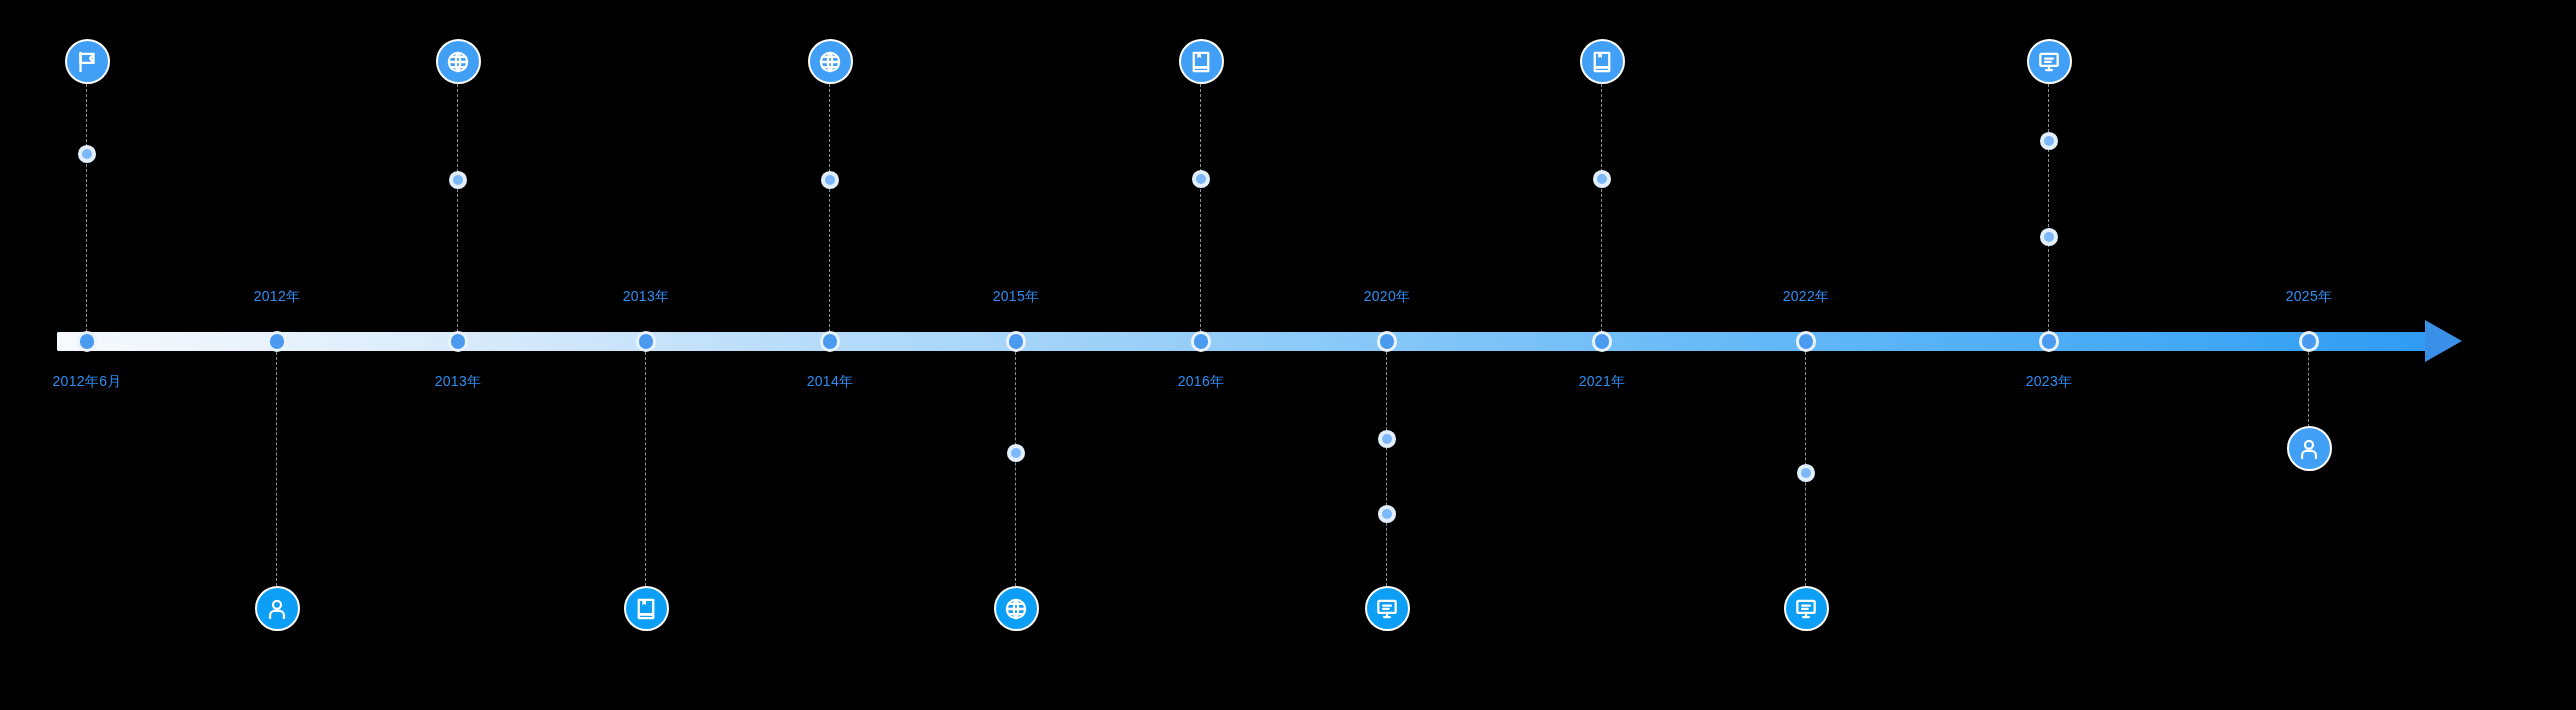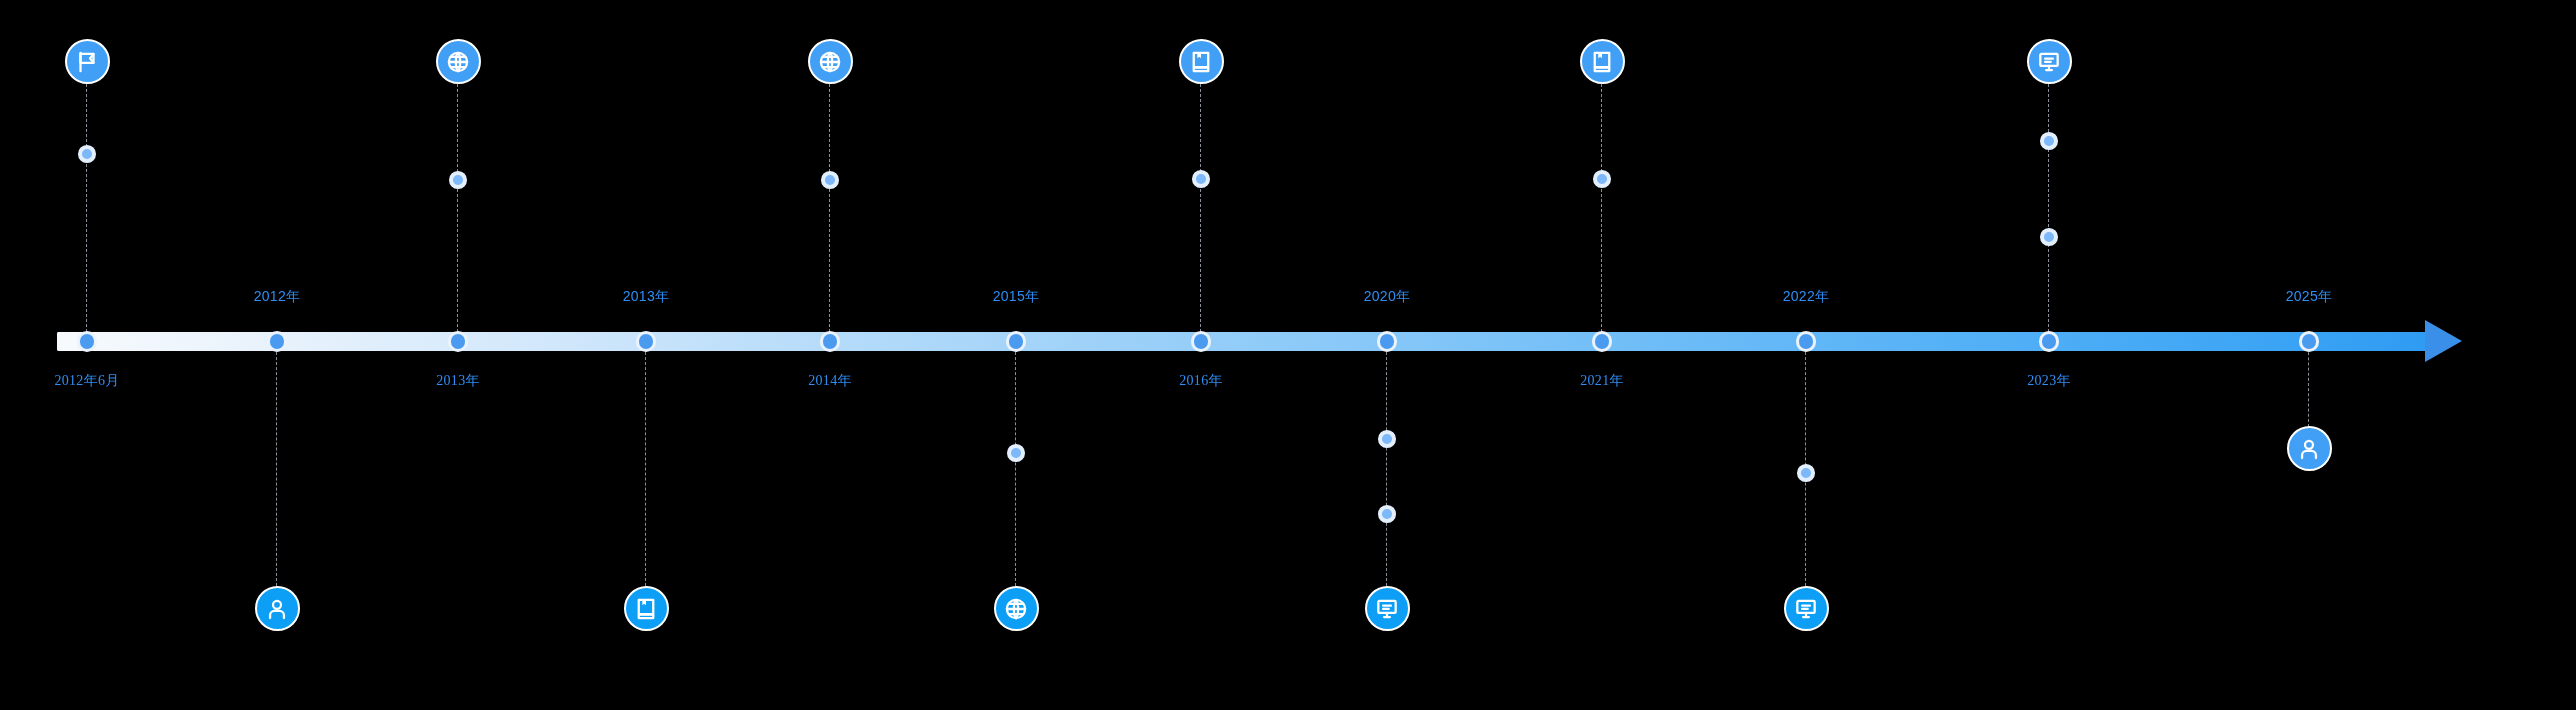--- a/index.html
+++ b/index.html
@@ -82,21 +82,21 @@
   .year-label {
     position: absolute;
     transform: translateX(-50%);
     color: #2f8ef4;
     font-size: 14px;
     line-height: 1;
     white-space: nowrap;
     letter-spacing: 0.3px;
   }
   .year-label.above { top: 289px; }
-  .year-label.below { top: 374px; font-family: Liberation Serif, serif; }
+  .year-label.below { top: 374px; }
 
   
   .mini-dot {
     position: absolute;
     left: -8.9px;
     width: 17.7px;
     height: 17.7px;
     border-radius: 50%;
     background: #7db8fb;
     border: 4.1px solid #e3effd;

